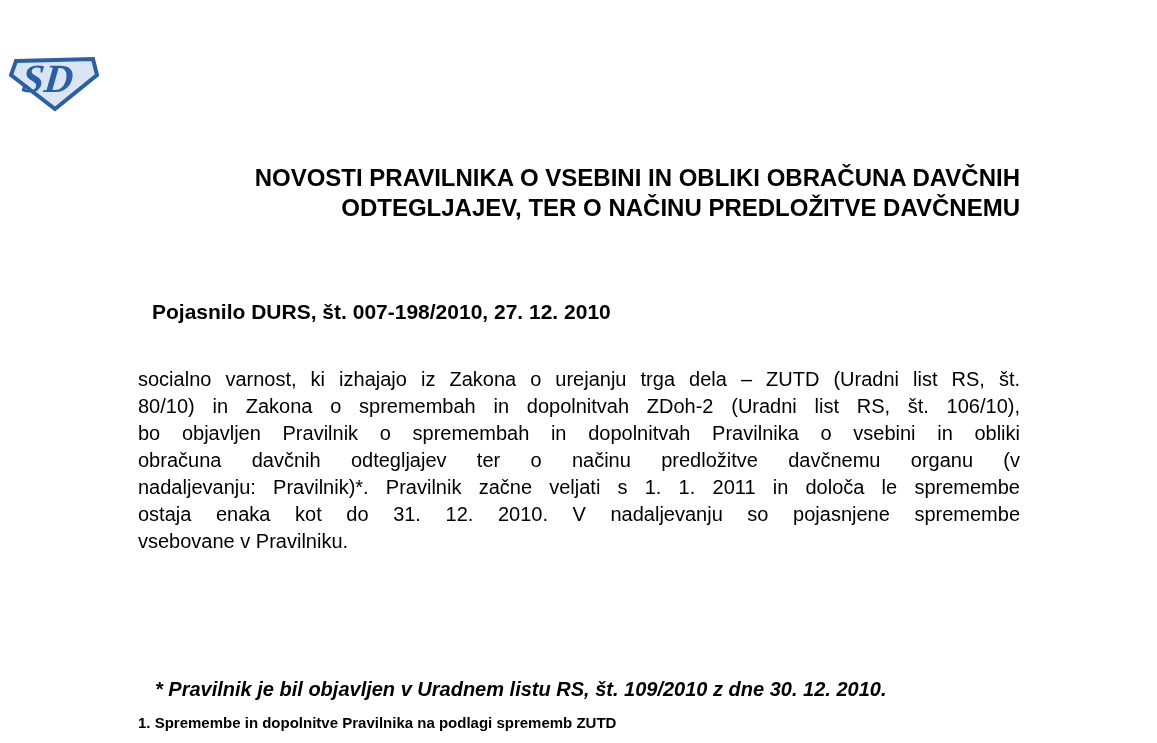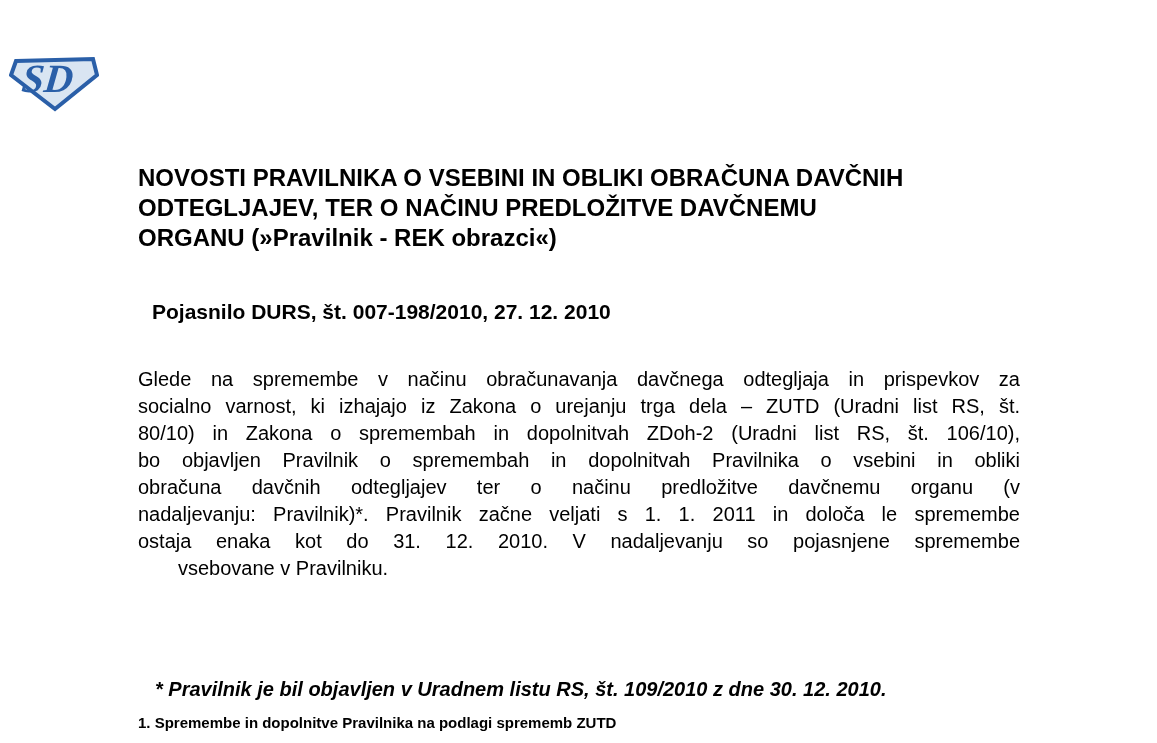--- a/index.html
+++ b/index.html
@@ -22,21 +22,21 @@
   .logo svg { display: block; width: 100%; height: 100%; }
   .doc-title {
     position: absolute;
     left: 138px;
     top: 163px;
     width: 882px;
     margin: 0;
     font-size: 24px;
     line-height: 30px;
     font-weight: bold;
-    text-align: left;
+    text-align: right;
   }
   .doc-title .title-line { display: block; white-space: nowrap; }
   .doc-subtitle {
     position: absolute;
     left: 138px;
     top: 285px;
     width: 882px;
     margin: 14px;
     font-size: 21px;
     line-height: 26px;
@@ -45,21 +45,21 @@
   }
   .body-paragraph {
     position: absolute;
     left: 138px;
     top: 366px;
     width: 882px;
     font-size: 20px;
     line-height: 27px;
   }
   .jline { text-align: justify; text-align-last: justify; }
-  .jline.last { text-align-last: left; margin-left: 40px; }
+  .jline.last { text-align-last: left; }
   .footnote {
     position: absolute;
     left: 138px;
     top: 659px;
     width: 960px;
     margin: 17px;
     font-size: 20px;
     line-height: 26px;
     font-weight: bold;
     font-style: italic;
@@ -85,27 +85,25 @@
   <div class="logo">
     <svg viewBox="0 0 90 60" aria-hidden="true">
       <path d="M 7 9 L 84 7 L 88 23 L 46 57 L 2 23 Z" fill="#d9e5f2" stroke="#2a5fa8" stroke-width="4" stroke-linejoin="miter"></path>
       <text x="16" y="40" font-family="Liberation Serif, serif" font-size="40" font-weight="bold" font-style="italic" fill="#2a5fa8" transform="skewX(-6)">SD</text>
     </svg>
   </div>
 
   <h1 class="doc-title">
     <span class="title-line">NOVOSTI PRAVILNIKA O VSEBINI IN OBLIKI OBRAČUNA DAVČNIH</span>
     <span class="title-line">ODTEGLJAJEV, TER O NAČINU PREDLOŽITVE DAVČNEMU</span>
-    <span class="title-line">ORGANU (»Pravilnik - REK obrazci«)</span>
   </h1>
 
   <p class="doc-subtitle">Pojasnilo DURS, št. 007-198/2010, 27. 12. 2010</p>
 
   <div class="body-paragraph">
-    <div class="jline">Glede na spremembe v načinu obračunavanja davčnega odtegljaja in prispevkov za</div>
     <div class="jline">socialno varnost, ki izhajajo iz Zakona o urejanju trga dela – ZUTD (Uradni list RS, št.</div>
     <div class="jline">80/10) in Zakona o spremembah in dopolnitvah ZDoh-2 (Uradni list RS, št. 106/10),</div>
     <div class="jline">bo objavljen Pravilnik o spremembah in dopolnitvah Pravilnika o vsebini in obliki</div>
     <div class="jline">obračuna davčnih odtegljajev ter o načinu predložitve davčnemu organu (v</div>
     <div class="jline">nadaljevanju: Pravilnik)*. Pravilnik začne veljati s 1. 1. 2011 in določa le spremembe</div>
     <div class="jline">ostaja enaka kot do 31. 12. 2010. V nadaljevanju so pojasnjene spremembe</div>
     <div class="jline last">vsebovane v Pravilniku.</div>
   </div>
 
   <p class="footnote">* Pravilnik je bil objavljen v Uradnem listu RS, št. 109/2010 z dne 30. 12. 2010.</p>

